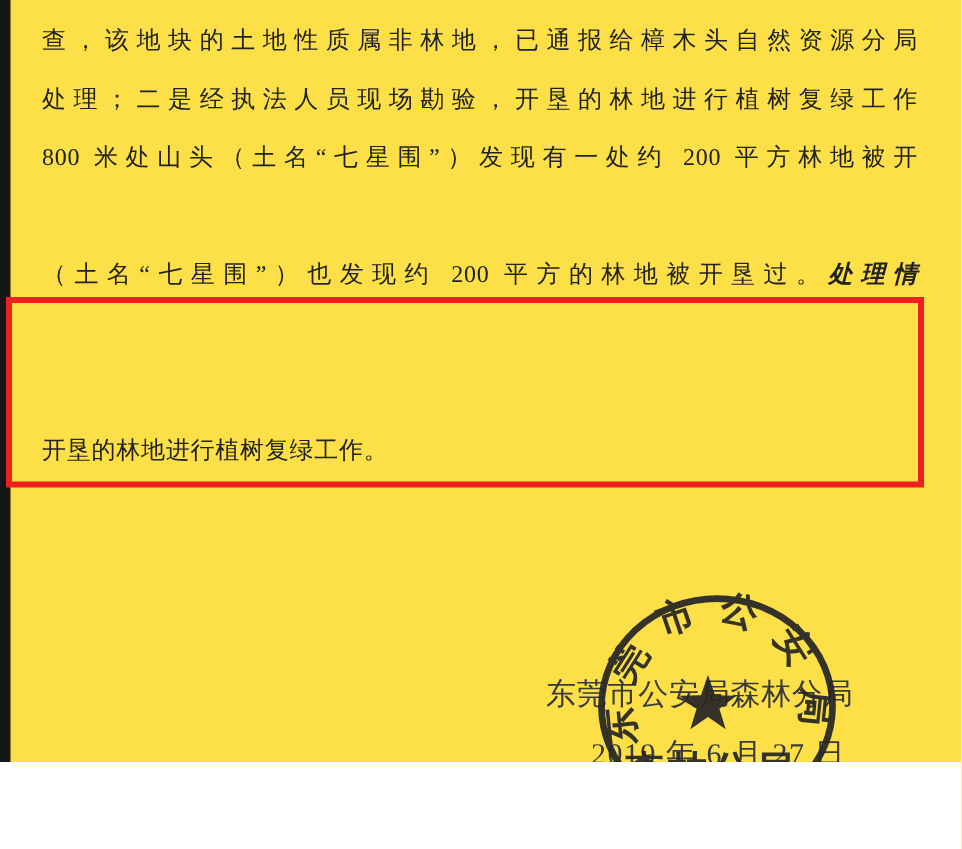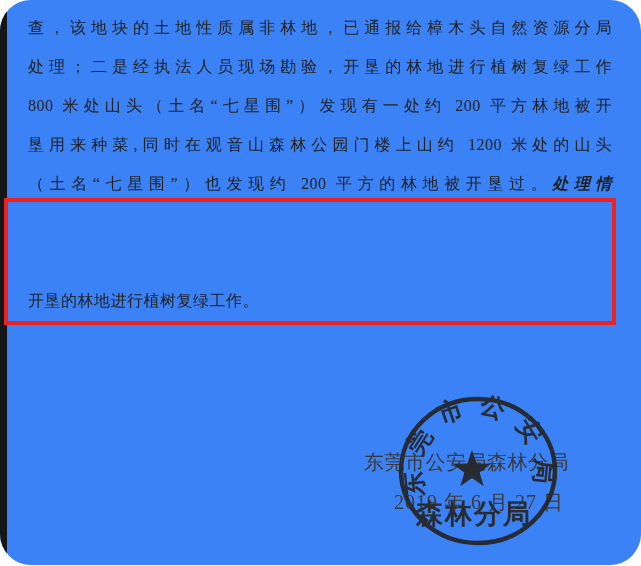--- a/index.html
+++ b/index.html
@@ -1,18 +1,18 @@
 <!DOCTYPE html>
 <html><head>
 <meta charset="utf-8">
 <style>
   html,body{margin:0;padding:0;background:#ffffff;}
   .page{
-    position:relative;width:641px;height:565px;background:#3b82f6;overflow:hidden;
-    font-family:"Liberation Serif","DejaVu Serif",serif;color:#1e1e1e;border-radius:31px;
+    position:relative;width:641px;height:508px;background:#fde047;overflow:hidden;
+    font-family:"Liberation Serif","DejaVu Serif",serif;color:#1e1e1e;
   }
   .scan-strip{position:absolute;left:0;top:0;width:7px;height:566px;background:#151515;}
   .tline{
     position:absolute;left:28px;width:584px;height:39px;line-height:39px;
     font-size:16px;letter-spacing:0.5px;color:#222;
   }
   .just{text-align:justify;text-align-last:justify;}
   .b{font-weight:bold;font-style:italic;}
   .redbox{
     position:absolute;left:4px;top:198px;width:612px;height:127px;
@@ -31,21 +31,20 @@
 </head>
 <body>
 
 <div class="page">
 
   <div class="scan-strip"></div>
 
   <div class="tline just" style="top:8px"><span>查，该地块的土地性质属非林地，已通报给樟木头自然资源分局</span></div>
   <div class="tline just" style="top:47px"><span>处理；二是经执法人员现场勘验，开垦的林地进行植树复绿工作</span></div>
   <div class="tline just" style="top:86px"><span>800 米处山头（土名“七星围”）发现有一处约 200 平方林地被开</span></div>
-  <div class="tline just" style="top:125px"><span>垦用来种菜,同时在观音山森林公园门楼上山约 1200 米处的山头</span></div>
   <div class="tline just" style="top:164px"><span>（土名“七星围”）也发现约 200 平方的林地被开垦过。</span><span class="b">处理情</span></div>
   <div class="tline" style="top:281px"><span>开垦的林地进行植树复绿工作。</span></div>
 
   <div class="redbox"></div>
 
   <div class="sig-name">东莞市公安局森林分局</div>
   <div class="sig-date">2019 年 6 月 27 日</div>
 
   <svg class="stamp-svg" width="164" height="164" viewBox="0 0 164 164">
     <defs>

